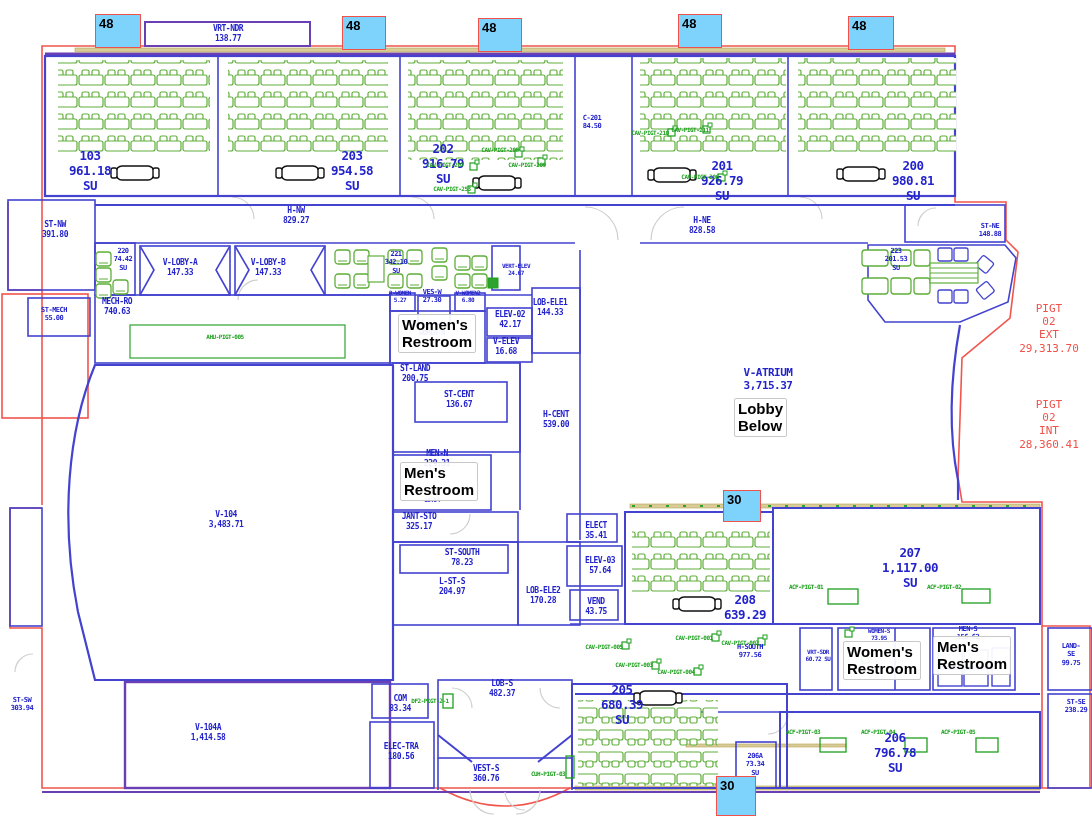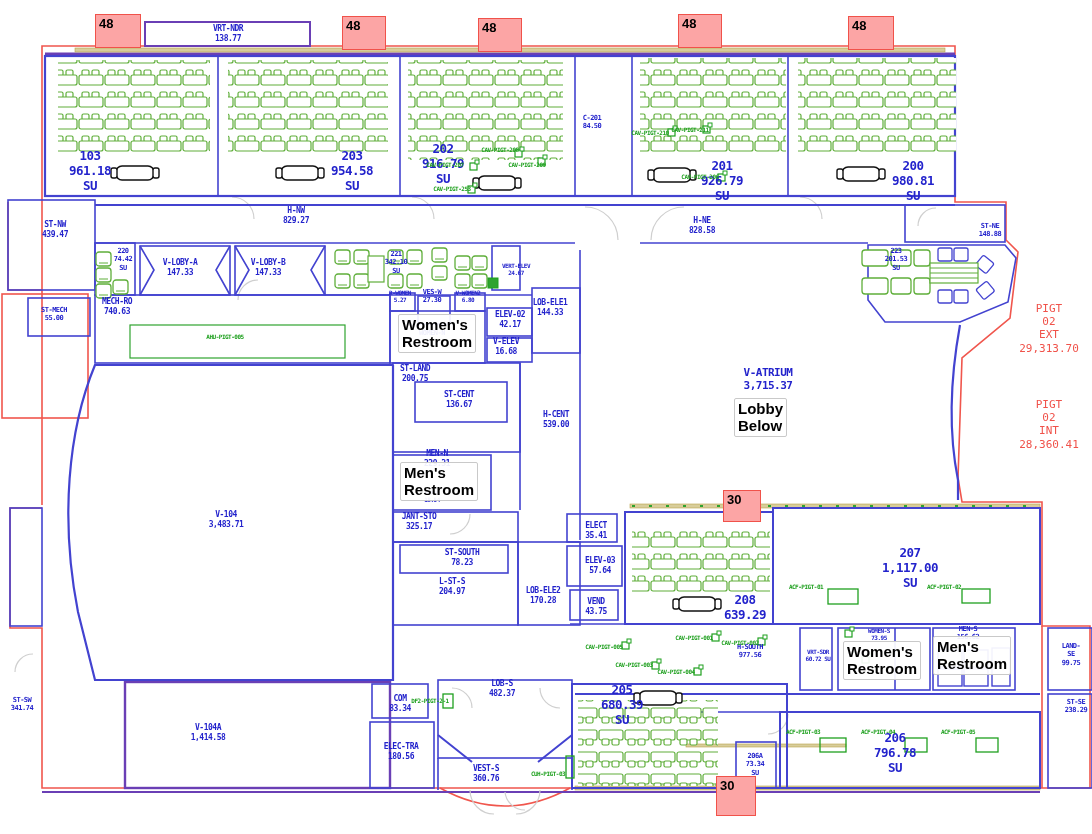--- a/index.html
+++ b/index.html
@@ -8,21 +8,21 @@
   #plan svg{position:absolute;left:0;top:0;}
   .lbl{position:absolute;transform:translateX(-50%);text-align:center;color:#2323cc;
        font:bold 8px/1.2 "DejaVu Sans Mono",monospace;white-space:pre-line;letter-spacing:-0.5px;}
   .t6{font-size:6px;} .t7{font-size:7px;} .md{font-size:11px;} 
   .xl{font-size:12.5px;font-weight:bold;}
   .grn{color:#1fa01f;font-size:6px;font-weight:bold;}
   .red{color:#f0524a;font-size:11px;font-weight:normal;letter-spacing:0;}
   .blk{position:absolute;color:#000;font:bold 15px/1.15 "Liberation Sans",sans-serif;
        background:rgba(255,255,255,.93);border:1px solid #c9c9c9;border-radius:2px;
        padding:1px 3px;white-space:pre-line;}
-  .badge{position:absolute;border:1.6px solid #f0524a;background:#fca5a5;color:#000;
+  .badge{position:absolute;border:1.6px solid #f0524a;background:#7dd3fc;color:#000;
        font:bold 13px/1 "Liberation Sans",sans-serif;padding:2px 0 0 3px;box-sizing:border-box;}
 </style>
 </head>
 <body>
 
 <div id="plan">
 
 <svg width="1092" height="834" viewBox="0 0 1092 834">
   <defs>
     <pattern id="seatU" width="26" height="22" patternUnits="userSpaceOnUse">
@@ -280,21 +280,21 @@
 SU</div>
 <div class="lbl t7" style="left:592px;top:114px">C-201
 84.50</div>
 <div class="lbl xl" style="left:722px;top:158px">201
 926.79
 SU</div>
 <div class="lbl xl" style="left:913px;top:158px">200
 980.81
 SU</div>
 <div class="lbl" style="left:55px;top:220px">ST-NW
-439.47</div>
+391.80</div>
 <div class="lbl" style="left:296px;top:206px">H-NW
 829.27</div>
 <div class="lbl" style="left:702px;top:216px">H-NE
 828.58</div>
 <div class="lbl t7" style="left:990px;top:222px">ST-NE
 148.88</div>
 <div class="lbl t7" style="left:123px;top:247px">220
 74.42
 SU</div>
 <div class="lbl" style="left:180px;top:258px">V-LOBY-A
@@ -386,21 +386,21 @@
 83.34</div>
 <div class="lbl" style="left:401px;top:742px">ELEC-TRA
 180.56</div>
 <div class="lbl" style="left:502px;top:679px">LOB-S
 482.37</div>
 <div class="lbl" style="left:486px;top:764px">VEST-S
 360.76</div>
 <div class="lbl" style="left:208px;top:723px">V-104A
 1,414.58</div>
 <div class="lbl t7" style="left:22px;top:696px">ST-SW
-341.74</div>
+303.94</div>
 
 <div class="lbl red" style="left:1049px;top:302px">PIGT
 02
 EXT
 29,313.70</div>
 <div class="lbl red" style="left:1049px;top:398px">PIGT
 02
 INT
 28,360.41</div>
 

